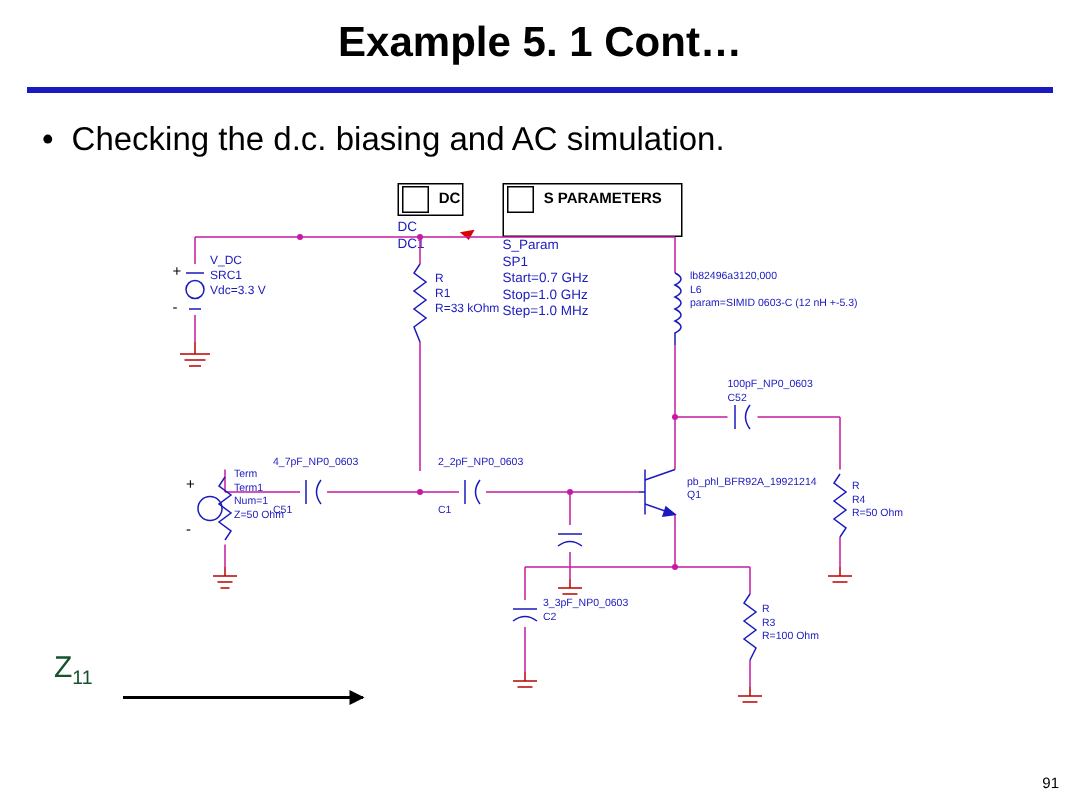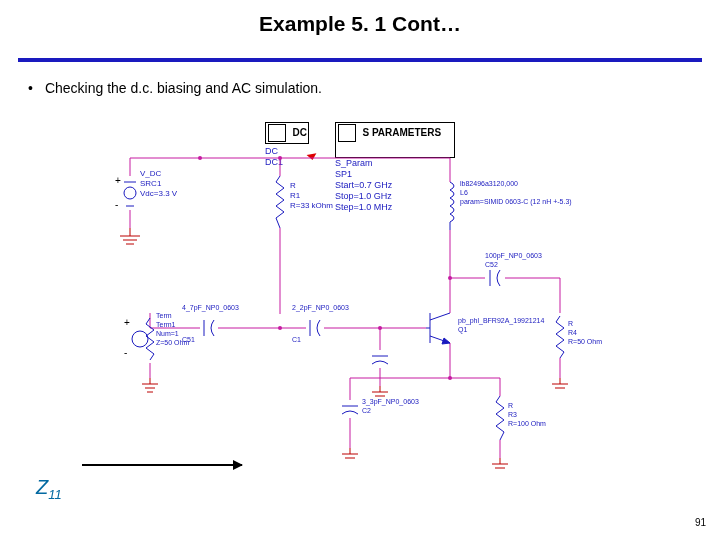--- a/index.html
+++ b/index.html
@@ -1,22 +1,22 @@
 <!DOCTYPE html>
 <html><head>
 <meta charset="utf-8">
 <style>
   * { box-sizing: border-box; margin: 0; padding: 0; }
   html, body { width: 720px; height: 540px; background: #fff; font-family: Arial, Helvetica, sans-serif; }
   .slide { position: relative; width: 720px; height: 540px; }
-  .title { position: absolute; left: 0; right: 0; top: 12px; text-align: center; font-weight: bold; font-size: 21px; color: #000; }
+  .title { position: absolute; left: 0; right: 0; top: 12px; text-align: center; font-weight: bold; font-size: 28px; color: #000; }
   .rule { position: absolute; left: 18px; right: 18px; top: 58px; height: 4px; background: #1a1abf; }
-  .bullet { position: absolute; left: 28px; top: 80px; font-size: 14px; color: #000; }
+  .bullet { position: absolute; left: 28px; top: 80px; font-size: 22px; color: #000; }
   .bullet::before { content: "•"; margin-right: 12px; }
-  .z11 { position: absolute; left: 36px; top: 476px; font-size: 20px; color: #0369a1; font-style: italic; }
+  .z11 { position: absolute; left: 36px; top: 434px; font-size: 20px; color: #14532d; }
   .z11 sub { font-size: 13px; vertical-align: sub; }
   .arrow { position: absolute; left: 82px; top: 464px; width: 160px; height: 2px; background: #000; }
   .arrow::after { content: ""; position: absolute; right: -1px; top: -4px; border-left: 10px solid #000; border-top: 5px solid transparent; border-bottom: 5px solid transparent; }
   .pagenum { position: absolute; right: 14px; bottom: 12px; font-size: 10px; color: #000; }
 
   
   .schembox { position: absolute; left: 90px; top: 118px; width: 540px; height: 380px; }
   .schembox text, .slabel { font-family: Arial, Helvetica, sans-serif; }
 
   

